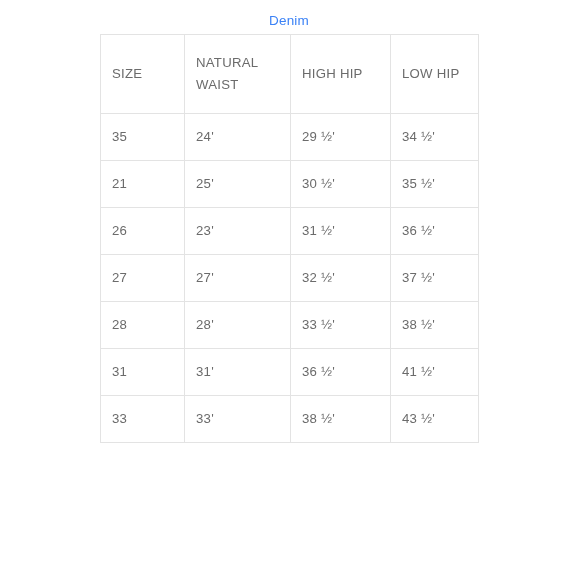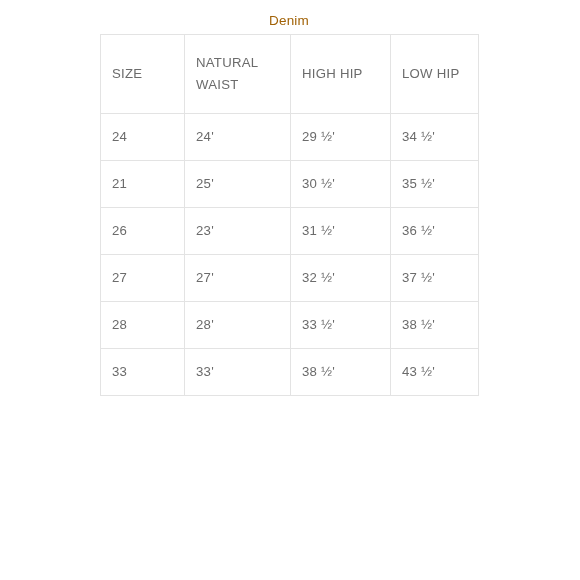--- a/index.html
+++ b/index.html
@@ -27,21 +27,21 @@
 
   
   .chart-title {
     position: absolute;
     left: 100px;
     top: 13px;
     width: 378px;
     text-align: center;
     font-size: 13.5px;
     line-height: 16px;
-    color: #a16207;
+    color: #3b82f6;
     letter-spacing: 0.2px;
     white-space: nowrap;
   }
 
   
   .size-table {
     position: absolute;
     left: 100px;
     top: 34px;
     width: 378px;
@@ -97,21 +97,21 @@
     <thead>
       <tr>
         <th>SIZE</th>
         <th>NATURAL WAIST</th>
         <th>HIGH HIP</th>
         <th>LOW HIP</th>
       </tr>
     </thead>
     <tbody>
       <tr>
-        <td>24</td>
+        <td>35</td>
         <td>24'</td>
         <td>29 ½'</td>
         <td>34 ½'</td>
       </tr>
       <tr>
         <td>21</td>
         <td>25'</td>
         <td>30 ½'</td>
         <td>35 ½'</td>
       </tr>
@@ -127,20 +127,26 @@
         <td>32 ½'</td>
         <td>37 ½'</td>
       </tr>
       <tr>
         <td>28</td>
         <td>28'</td>
         <td>33 ½'</td>
         <td>38 ½'</td>
       </tr>
       <tr>
+        <td>31</td>
+        <td>31'</td>
+        <td>36 ½'</td>
+        <td>41 ½'</td>
+      </tr>
+      <tr>
         <td>33</td>
         <td>33'</td>
         <td>38 ½'</td>
         <td>43 ½'</td>
       </tr>
     </tbody>
   </table>
 
 </div>
 

